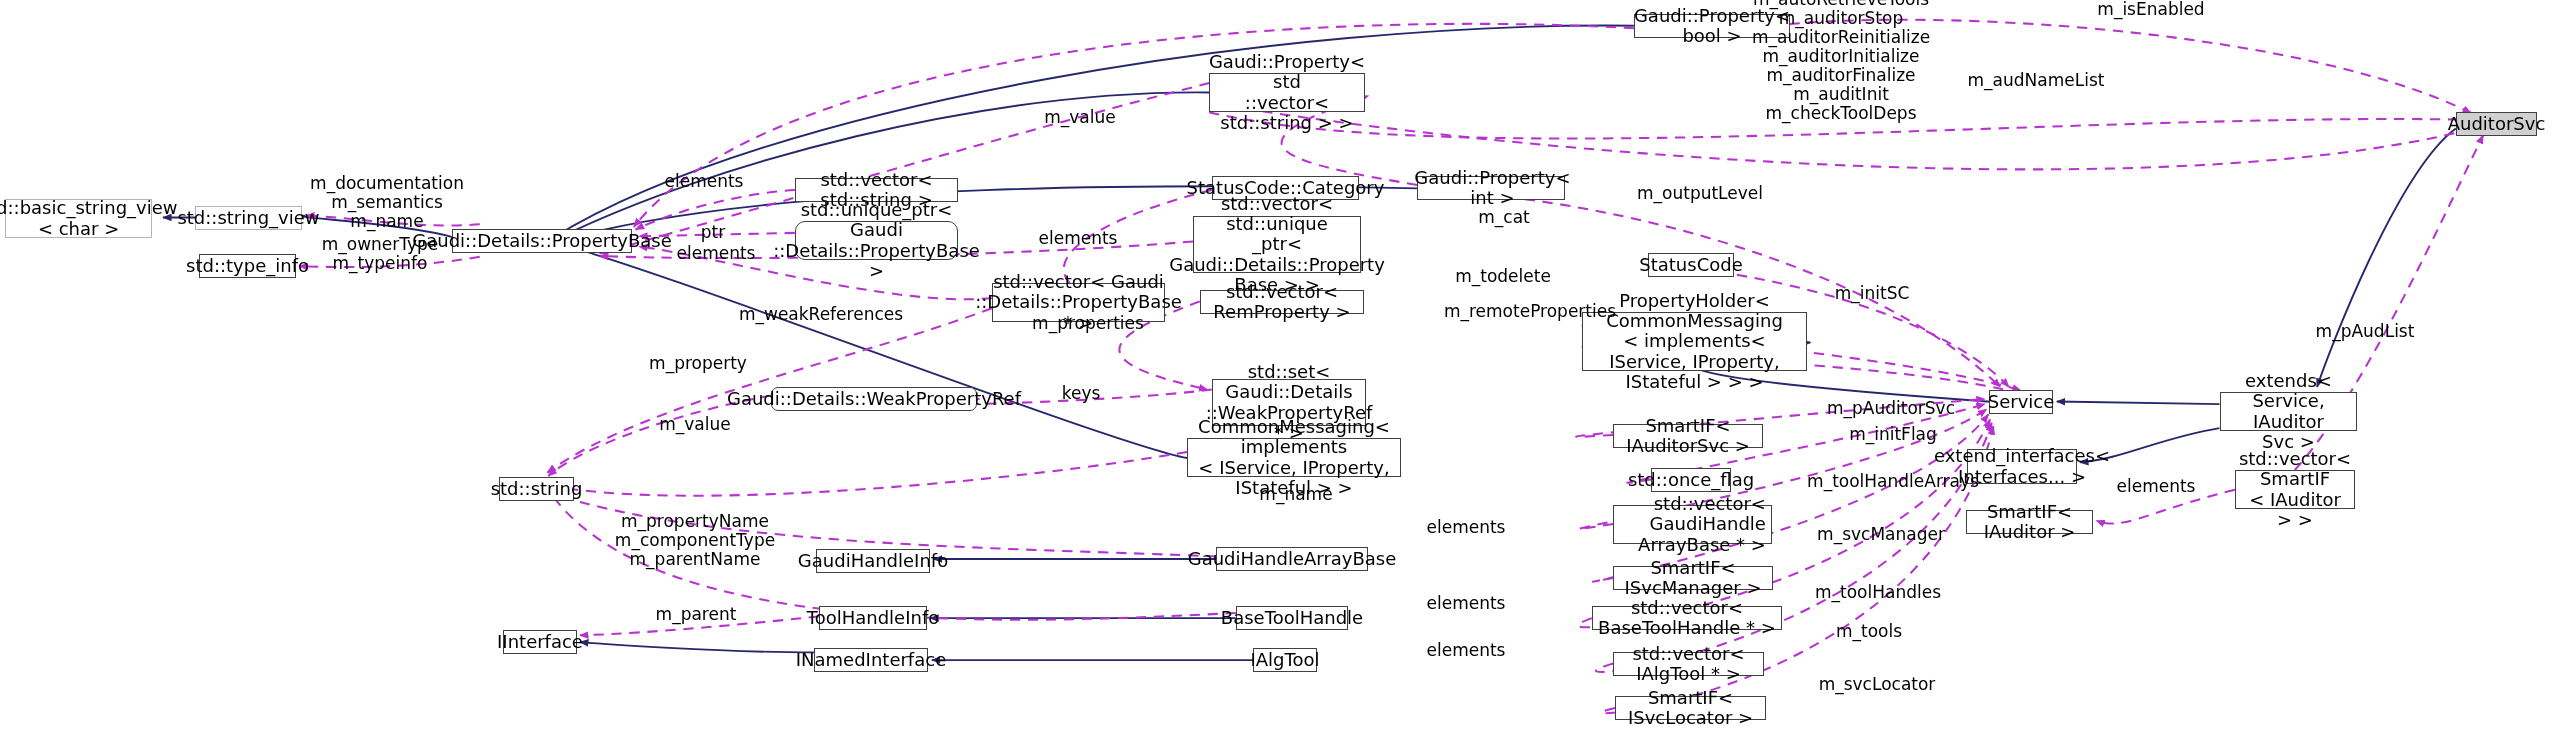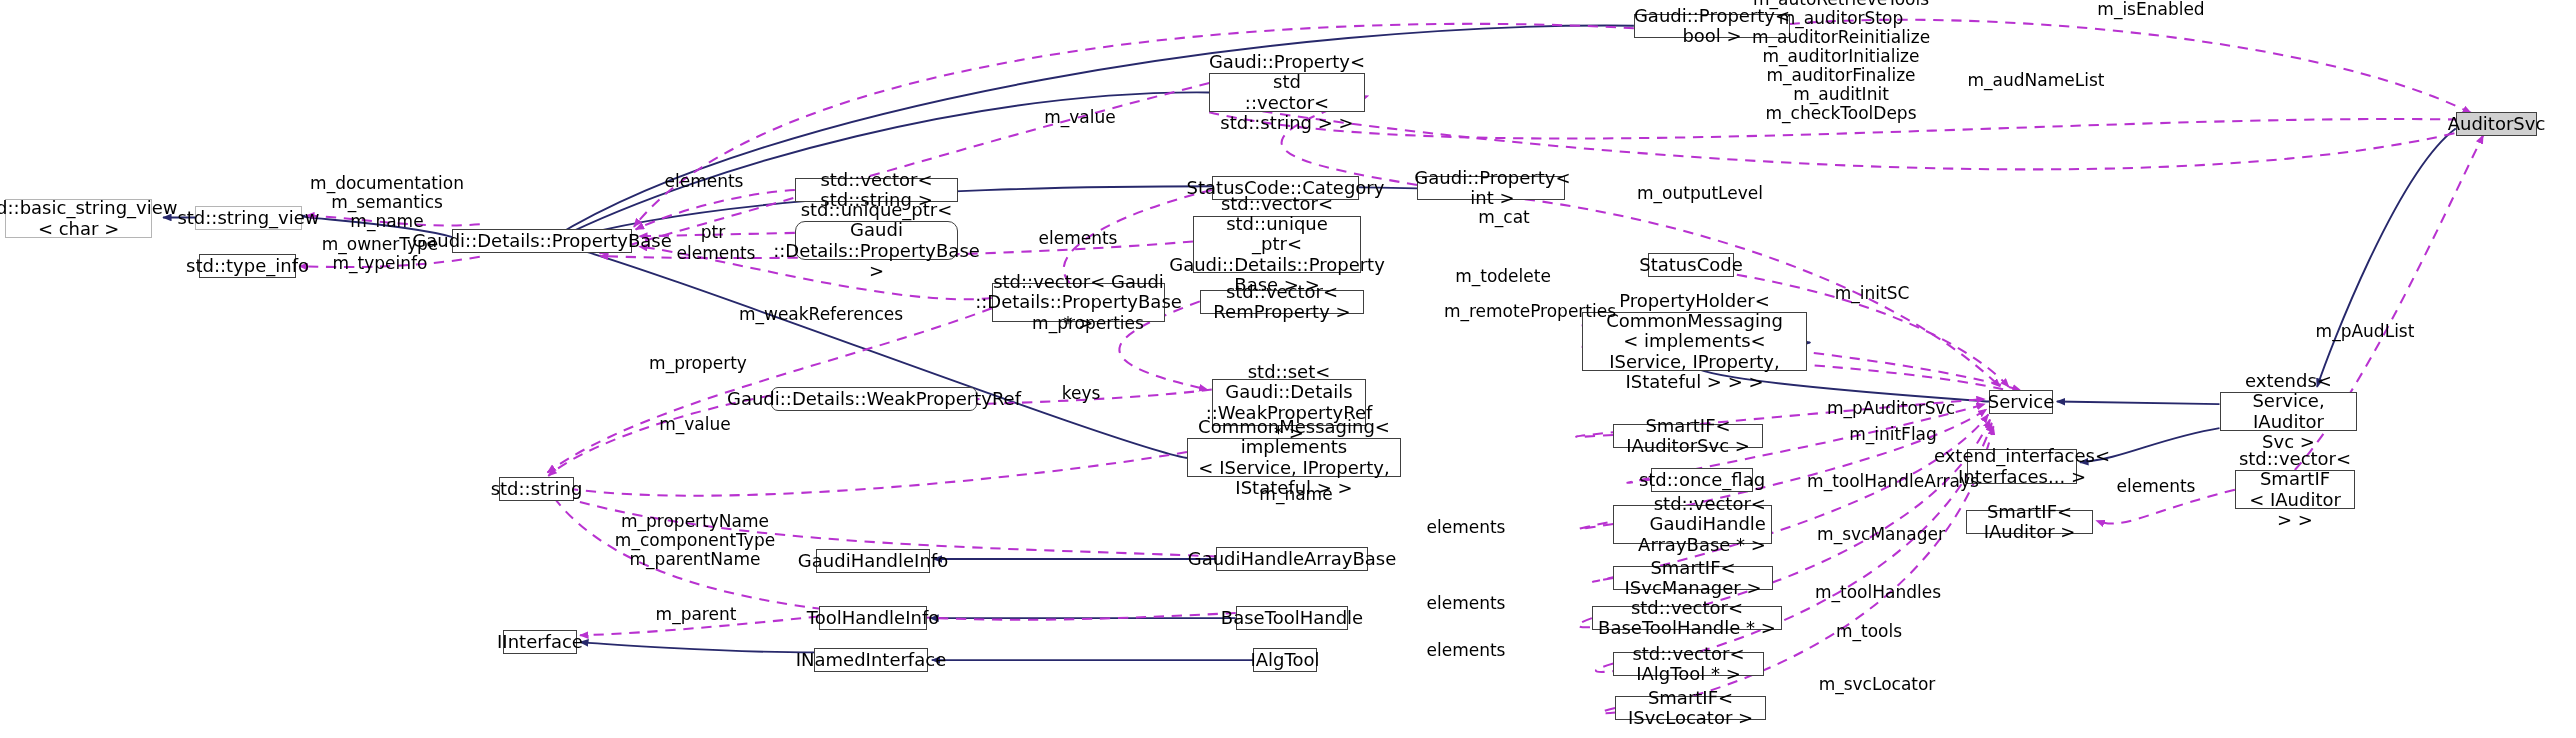--- a/index.html
+++ b/index.html
@@ -159,21 +159,21 @@
       <div class="node" style="left: 1417px; top: 176px; width: 148px; height: 24px; padding-left: 8px;">Gaudi::Property&lt; int &gt;</div>
       <div class="node" style="left: 1193px; top: 216px; width: 168px; height: 57px;">std::vector&lt; std::unique
 _ptr&lt; Gaudi::Details::Property
 Base &gt; &gt;</div>
       <div class="node" style="left: 1648px; top: 253px; width: 86px; height: 24px;">StatusCode</div>
       <div class="node" style="left: 1200px; top: 290px; width: 164px; height: 24px;">std::vector&lt; RemProperty &gt;</div>
       <div class="node" style="left: 1582px; top: 312px; width: 225px; height: 59px;">PropertyHolder&lt; CommonMessaging
 &lt; implements&lt; IService, IProperty,
 IStateful &gt; &gt; &gt;</div>
       <div class="node" style="left: 1613px; top: 424px; width: 150px; height: 24px;">SmartIF&lt; IAuditorSvc &gt;</div>
-      <div class="node" style="left: 1651px; top: 468px; width: 102px; height: 24px;">std::once_flag</div>
+      <div class="node" style="left: 1651px; top: 468px; width: 80px; height: 24px;">std::once_flag</div>
       <div class="node" style="left: 1613px; top: 505px; width: 159px; height: 39px; text-align: right;">std::vector&lt; GaudiHandle
 ArrayBase * &gt;</div>
       <div class="node" style="left: 1613px; top: 566px; width: 160px; height: 24px;">SmartIF&lt; ISvcManager &gt;</div>
       <div class="node" style="left: 1592px; top: 606px; width: 190px; height: 24px;">std::vector&lt; BaseToolHandle * &gt;</div>
       <div class="node" style="left: 1613px; top: 652px; width: 151px; height: 24px;">std::vector&lt; IAlgTool * &gt;</div>
       <div class="node" style="left: 1615px; top: 696px; width: 151px; height: 24px;">SmartIF&lt; ISvcLocator &gt;</div>
       <div class="node" style="left: 1989px; top: 390px; width: 64px; height: 24px;">Service</div>
       <div class="node" style="left: 1967px; top: 449px; width: 110px; height: 35px;">extend_interfaces&lt;
 Interfaces... &gt;</div>
       <div class="node" style="left: 1966px; top: 510px; width: 127px; height: 24px;">SmartIF&lt; IAuditor &gt;</div>

